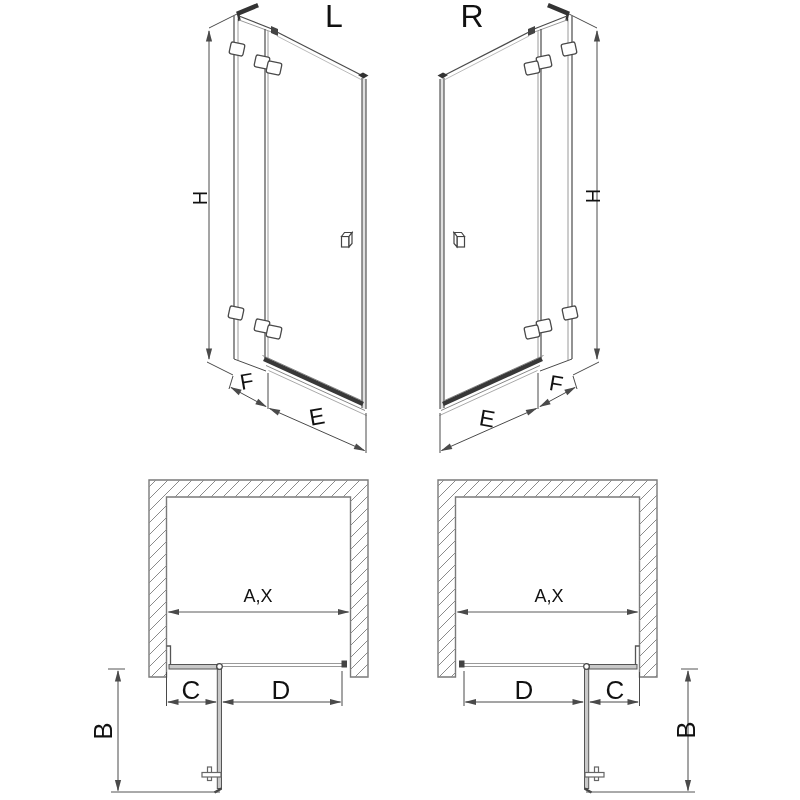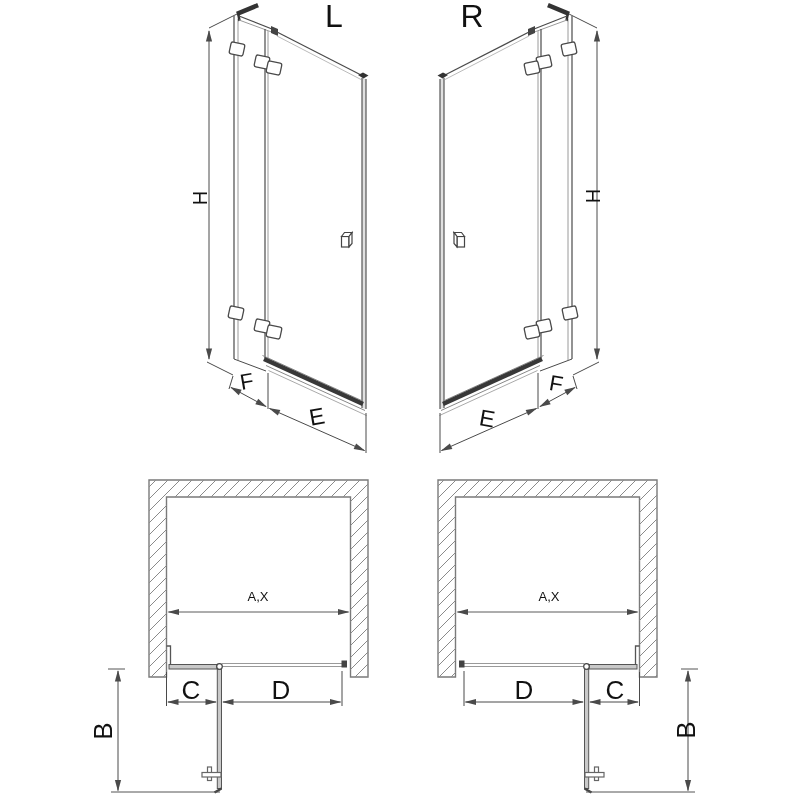--- a/index.html
+++ b/index.html
@@ -12,21 +12,21 @@
     position:absolute;transform:translate(-50%,-50%);
     white-space:nowrap;color:#111;line-height:1;user-select:none;
   }
   .lbl.rm90{transform:translate(-50%,-50%) rotate(-90deg);}
   .lbl.tl10{transform:translate(-50%,-50%) rotate(-10deg);}
   .lbl.tr10{transform:translate(-50%,-50%) rotate(10deg);}
   .variant{font-size:32px;font-weight:400;}
   .dimH{font-size:20px;}
   .dimF{font-size:22px;}
   .dimE{font-size:23px;}
-  .dimAX{font-size:13px;}
+  .dimAX{font-size:18px;}
   .dimCD{font-size:26px;}
   .dimB{font-size:26px;}
 </style>
 </head>
 <body>
 
 <div id="stage">
 
 <svg width="800" height="800" viewBox="0 0 800 800">
   <defs>

